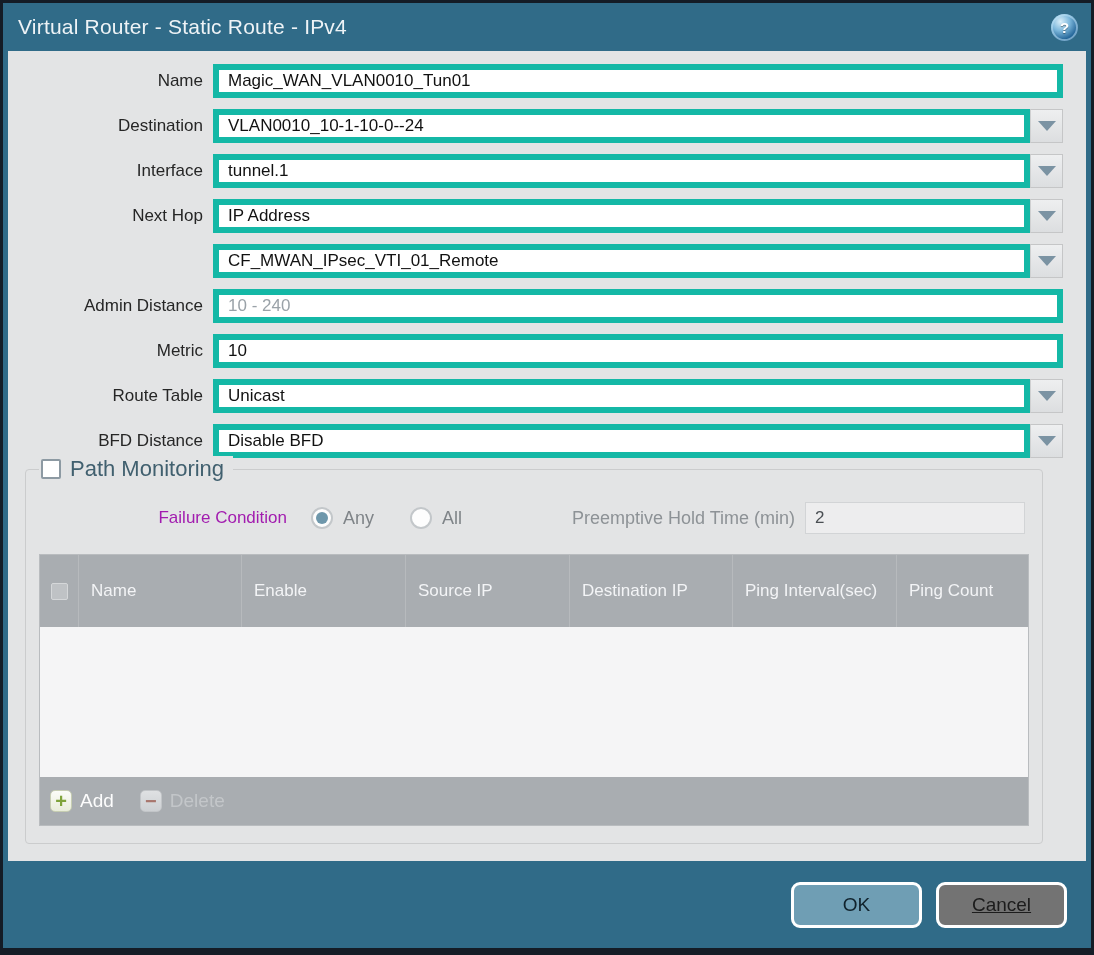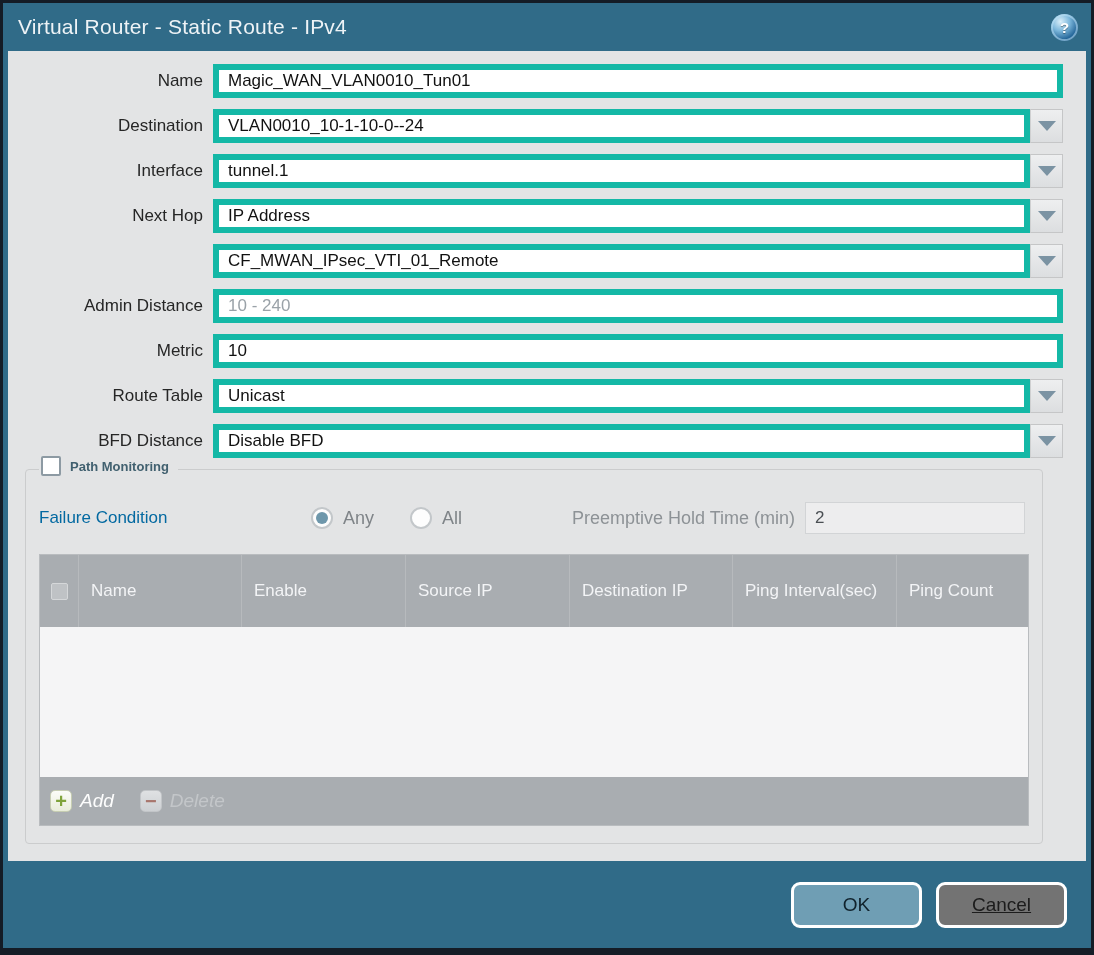--- a/index.html
+++ b/index.html
@@ -33,24 +33,24 @@
     background:linear-gradient(#eeeff0, #dcdee0); display:flex; align-items:center; justify-content:center; cursor:pointer; }
   .dd-arrow { width:0; height:0; border-left:9px solid transparent; border-right:9px solid transparent;
     border-top:10px solid #7b93a3; }
 
   
   .pm-fieldset { margin:6px 20px 0 17px; border:1px solid #cbcccd; border-radius:4px; position:relative;
     padding:30px 13px 17px 13px; }
   .pm-legend { position:absolute; top:-14px; left:13px; background:#e3e4e5; padding:0 9px 0 2px;
     display:flex; align-items:center; gap:9px; }
   .pm-checkbox { width:20px; height:20px; background:#fff; border:2px solid #8d9aa3; border-radius:2px; cursor:pointer; }
-  .pm-title { font-size:13px; font-weight:bold; color:#41606f; white-space:nowrap; }
+  .pm-title { font-size:22px; font-weight:normal; color:#41606f; white-space:nowrap; }
 
   .fc-row { display:flex; align-items:center; padding:2px 4px 20px 0; }
-  .fc-label { width:272px; font-size:17px; color:#0369a1; padding-right:15px; white-space:nowrap; }
+  .fc-label { width:272px; text-align:right; font-size:17px; color:#a21caf; padding-right:24px; white-space:nowrap; }
   .radio { width:22px; height:22px; border-radius:50%; background:#fdfdfd; border:2px solid #c3c7ca;
     display:inline-flex; align-items:center; justify-content:center; cursor:pointer; }
   .radio .dot { width:12px; height:12px; border-radius:50%; background:transparent; }
   .radio.selected .dot { background:#6e97ab; }
   .radio-label { font-size:18px; color:#7f8488; margin:0 0 0 10px; }
   .radio-gap { width:36px; }
   .pht-label { margin-left:auto; font-size:18px; color:#8d9296; padding-right:10px; white-space:nowrap; }
   .pht-input { width:220px; height:32px; border:1px solid #d2d4d6; background:#ededee; color:#4a4f53;
     font-family:"Liberation Sans", sans-serif; font-size:17px; padding:0 9px; outline:none; }
 
@@ -68,21 +68,21 @@
   .th-count { flex:1; border-right:none; }
   .hdr-checkbox { width:17px; height:17px; background:#bfc2c5; border:1px solid #d5d7d9; border-radius:2px; cursor:pointer; }
   .pm-tbody { height:150px; background:#f5f5f6; }
 
   .table-actions { display:flex; align-items:center; background:#a9adb1; height:48px; padding:0 10px; gap:26px; }
   .action-btn { display:flex; align-items:center; gap:8px; cursor:pointer; }
   .action-icon { width:22px; height:22px; border-radius:5px; display:flex; align-items:center; justify-content:center;
     font-size:20px; font-weight:bold; line-height:1; }
   .icon-plus { background:linear-gradient(#fbfcf8,#e9edda); border:1px solid #c6cdb2; color:#7fa33a; }
   .icon-minus { background:linear-gradient(#dfe1e3,#cdd0d3); border:1px solid #c2c5c8; color:#a8766d; }
-  .action-label { font-size:19px; color:#fdfdfd;font-style:italic; }
+  .action-label { font-size:19px; color:#fdfdfd; }
   .action-btn.disabled .action-label { color:#c3c6c9; }
 
   
   .dialog-footer { flex:0 0 87px; display:flex; justify-content:flex-end; align-items:flex-start;
     padding:21px 24px 0 0; gap:14px; }
   .btn { width:131px; height:46px; border-radius:9px; border:3px solid #fff; font-family:"Liberation Sans", sans-serif;
     font-size:19px; cursor:pointer; }
   .btn-ok { background:#6f9eb4; color:#10222c; }
   .btn-cancel { background:#737373; color:#1c1c1c;text-decoration:underline; }
 </style>

